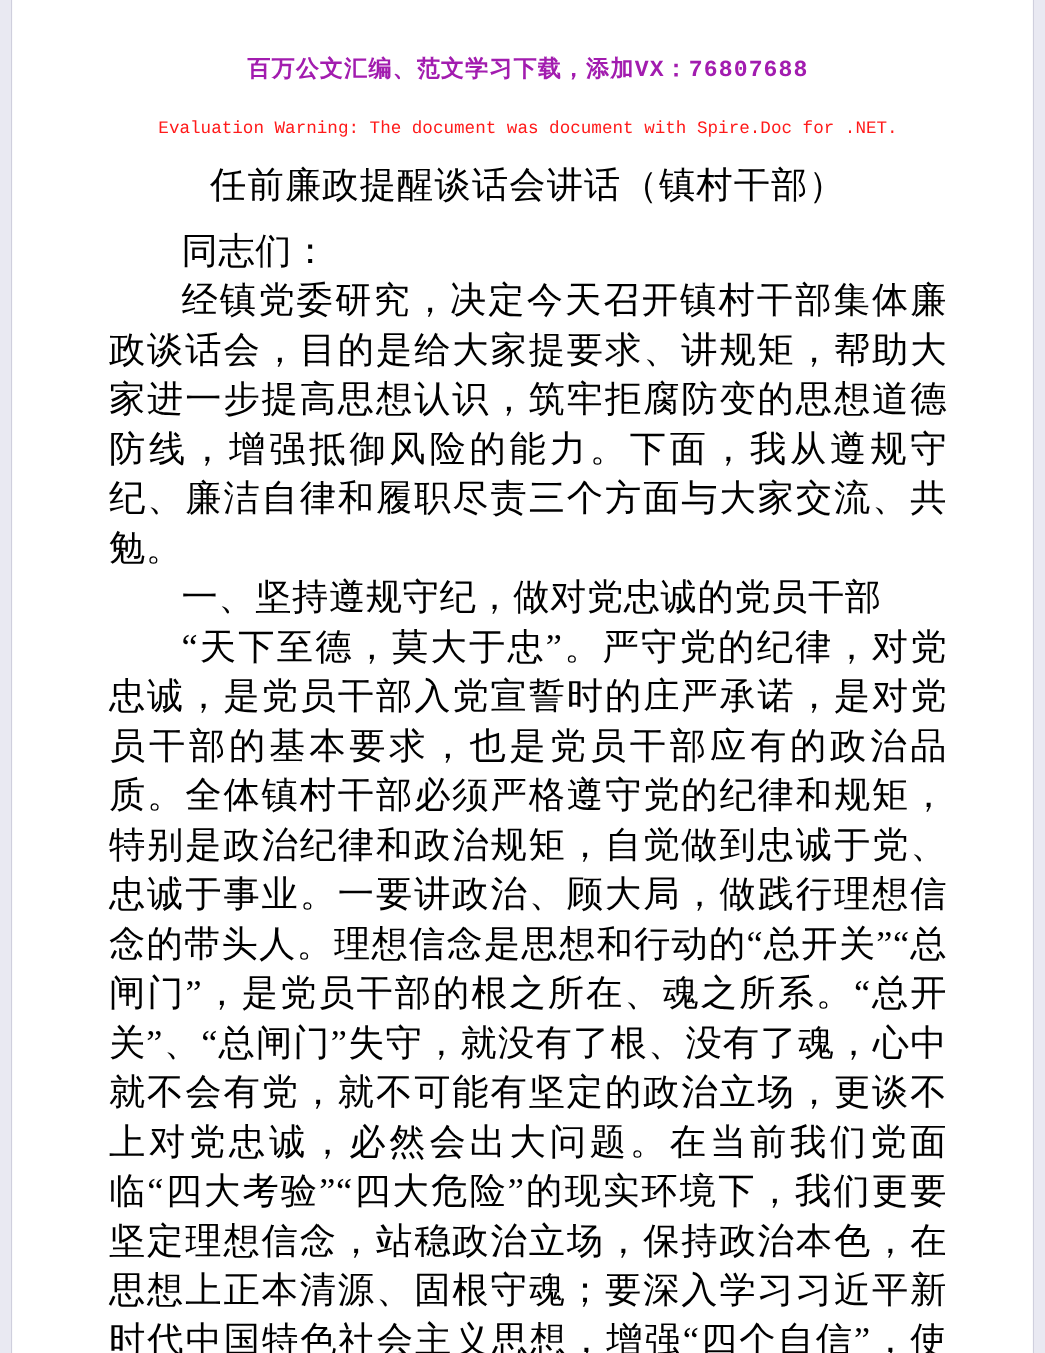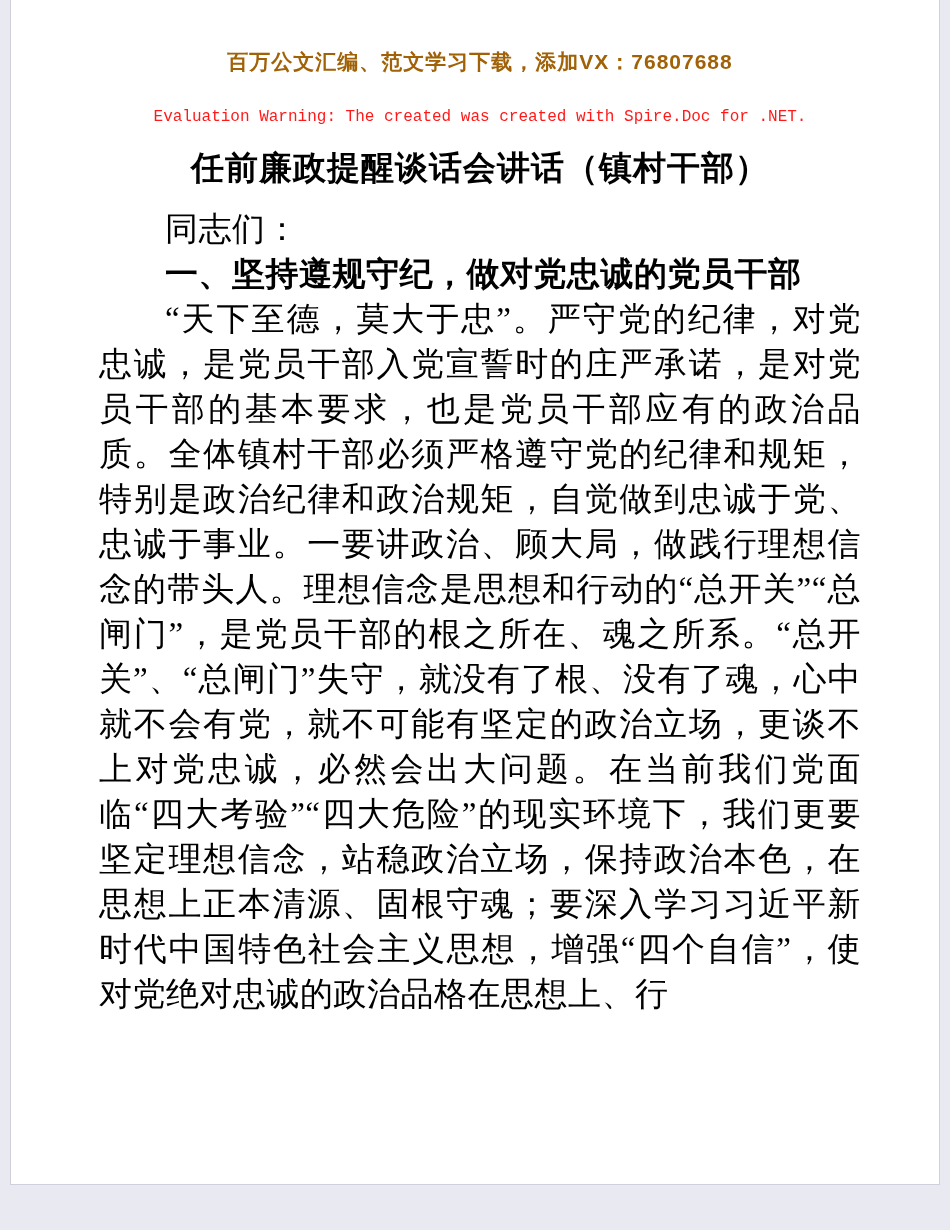--- a/index.html
+++ b/index.html
@@ -24,77 +24,78 @@
     border-left: 1px solid #cfcfdd;
     border-right: 1px solid #cfcfdd;
     border-bottom: 1px solid #cfcfdd;
     box-sizing: border-box;
     position: relative;
     padding: 48px 78px 90px 88px;
     color: #000;
   }
   .promo {
     text-align: center;
-    color: #a16207;
+    color: #a21caf;
     font-size: 21px;
     font-weight: bold;
-    font-family: Liberation Sans, sans-serif;
+    font-family: Liberation Mono, monospace;
     margin: 0 0 32px 0;
     letter-spacing: 1px;
   }
   .eval-warning {
     text-align: center;
     color: #ff1a1a;
     font-size: 16px;
     font-family: "Liberation Mono", monospace;
     margin: 0 0 12px 0;
     white-space: nowrap;
   }
   .doc-title {
     text-align: center;
     font-size: 33px;
-    font-weight: bold;
+    font-weight: normal;
     margin: 20px 0 16px 0;
     letter-spacing: 1px;
   }
   .body-text p {
     margin: 0;
     font-size: 33px;
     line-height: 45px;
     text-indent: 2em;
     text-align: justify;
     letter-spacing: 0.5px;
   }
   .body-text p.section-heading {
-    font-weight: bold;
+    font-weight: normal;
   }
   .page-footer {
     position: absolute;
     left: 0;
     right: 0;
     bottom: 28px;
     text-align: center;
     font-size: 15px;
     color: #444;
     letter-spacing: 2px;
   }
 </style>
 </head>
 <body>
 
 <div class="canvas">
   <div class="page">
 
     <div class="promo">百万公文汇编、范文学习下载，添加VX：76807688</div>
 
-    <div class="eval-warning">Evaluation Warning: The created was created with Spire.Doc for .NET.</div>
+    <div class="eval-warning">Evaluation Warning: The document was document with Spire.Doc for .NET.</div>
 
     <h1 class="doc-title">任前廉政提醒谈话会讲话（镇村干部）</h1>
 
     <div class="body-text">
       <p>同志们：</p>
+      <p>经镇党委研究，决定今天召开镇村干部集体廉政谈话会，目的是给大家提要求、讲规矩，帮助大家进一步提高思想认识，筑牢拒腐防变的思想道德防线，增强抵御风险的能力。下面，我从遵规守纪、廉洁自律和履职尽责三个方面与大家交流、共勉。</p>
       <p class="section-heading">一、坚持遵规守纪，做对党忠诚的党员干部</p>
       <p>“天下至德，莫大于忠”。严守党的纪律，对党忠诚，是党员干部入党宣誓时的庄严承诺，是对党员干部的基本要求，也是党员干部应有的政治品质。全体镇村干部必须严格遵守党的纪律和规矩，特别是政治纪律和政治规矩，自觉做到忠诚于党、忠诚于事业。一要讲政治、顾大局，做践行理想信念的带头人。理想信念是思想和行动的“总开关”“总闸门”，是党员干部的根之所在、魂之所系。“总开关”、“总闸门”失守，就没有了根、没有了魂，心中就不会有党，就不可能有坚定的政治立场，更谈不上对党忠诚，必然会出大问题。在当前我们党面临“四大考验”“四大危险”的现实环境下，我们更要坚定理想信念，站稳政治立场，保持政治本色，在思想上正本清源、固根守魂；要深入学习习近平新时代中国特色社会主义思想，增强“四个自信”，使对党绝对忠诚的政治品格在思想上、行</p>
     </div>
 
 
   </div>
 </div>
 
 </body></html>

